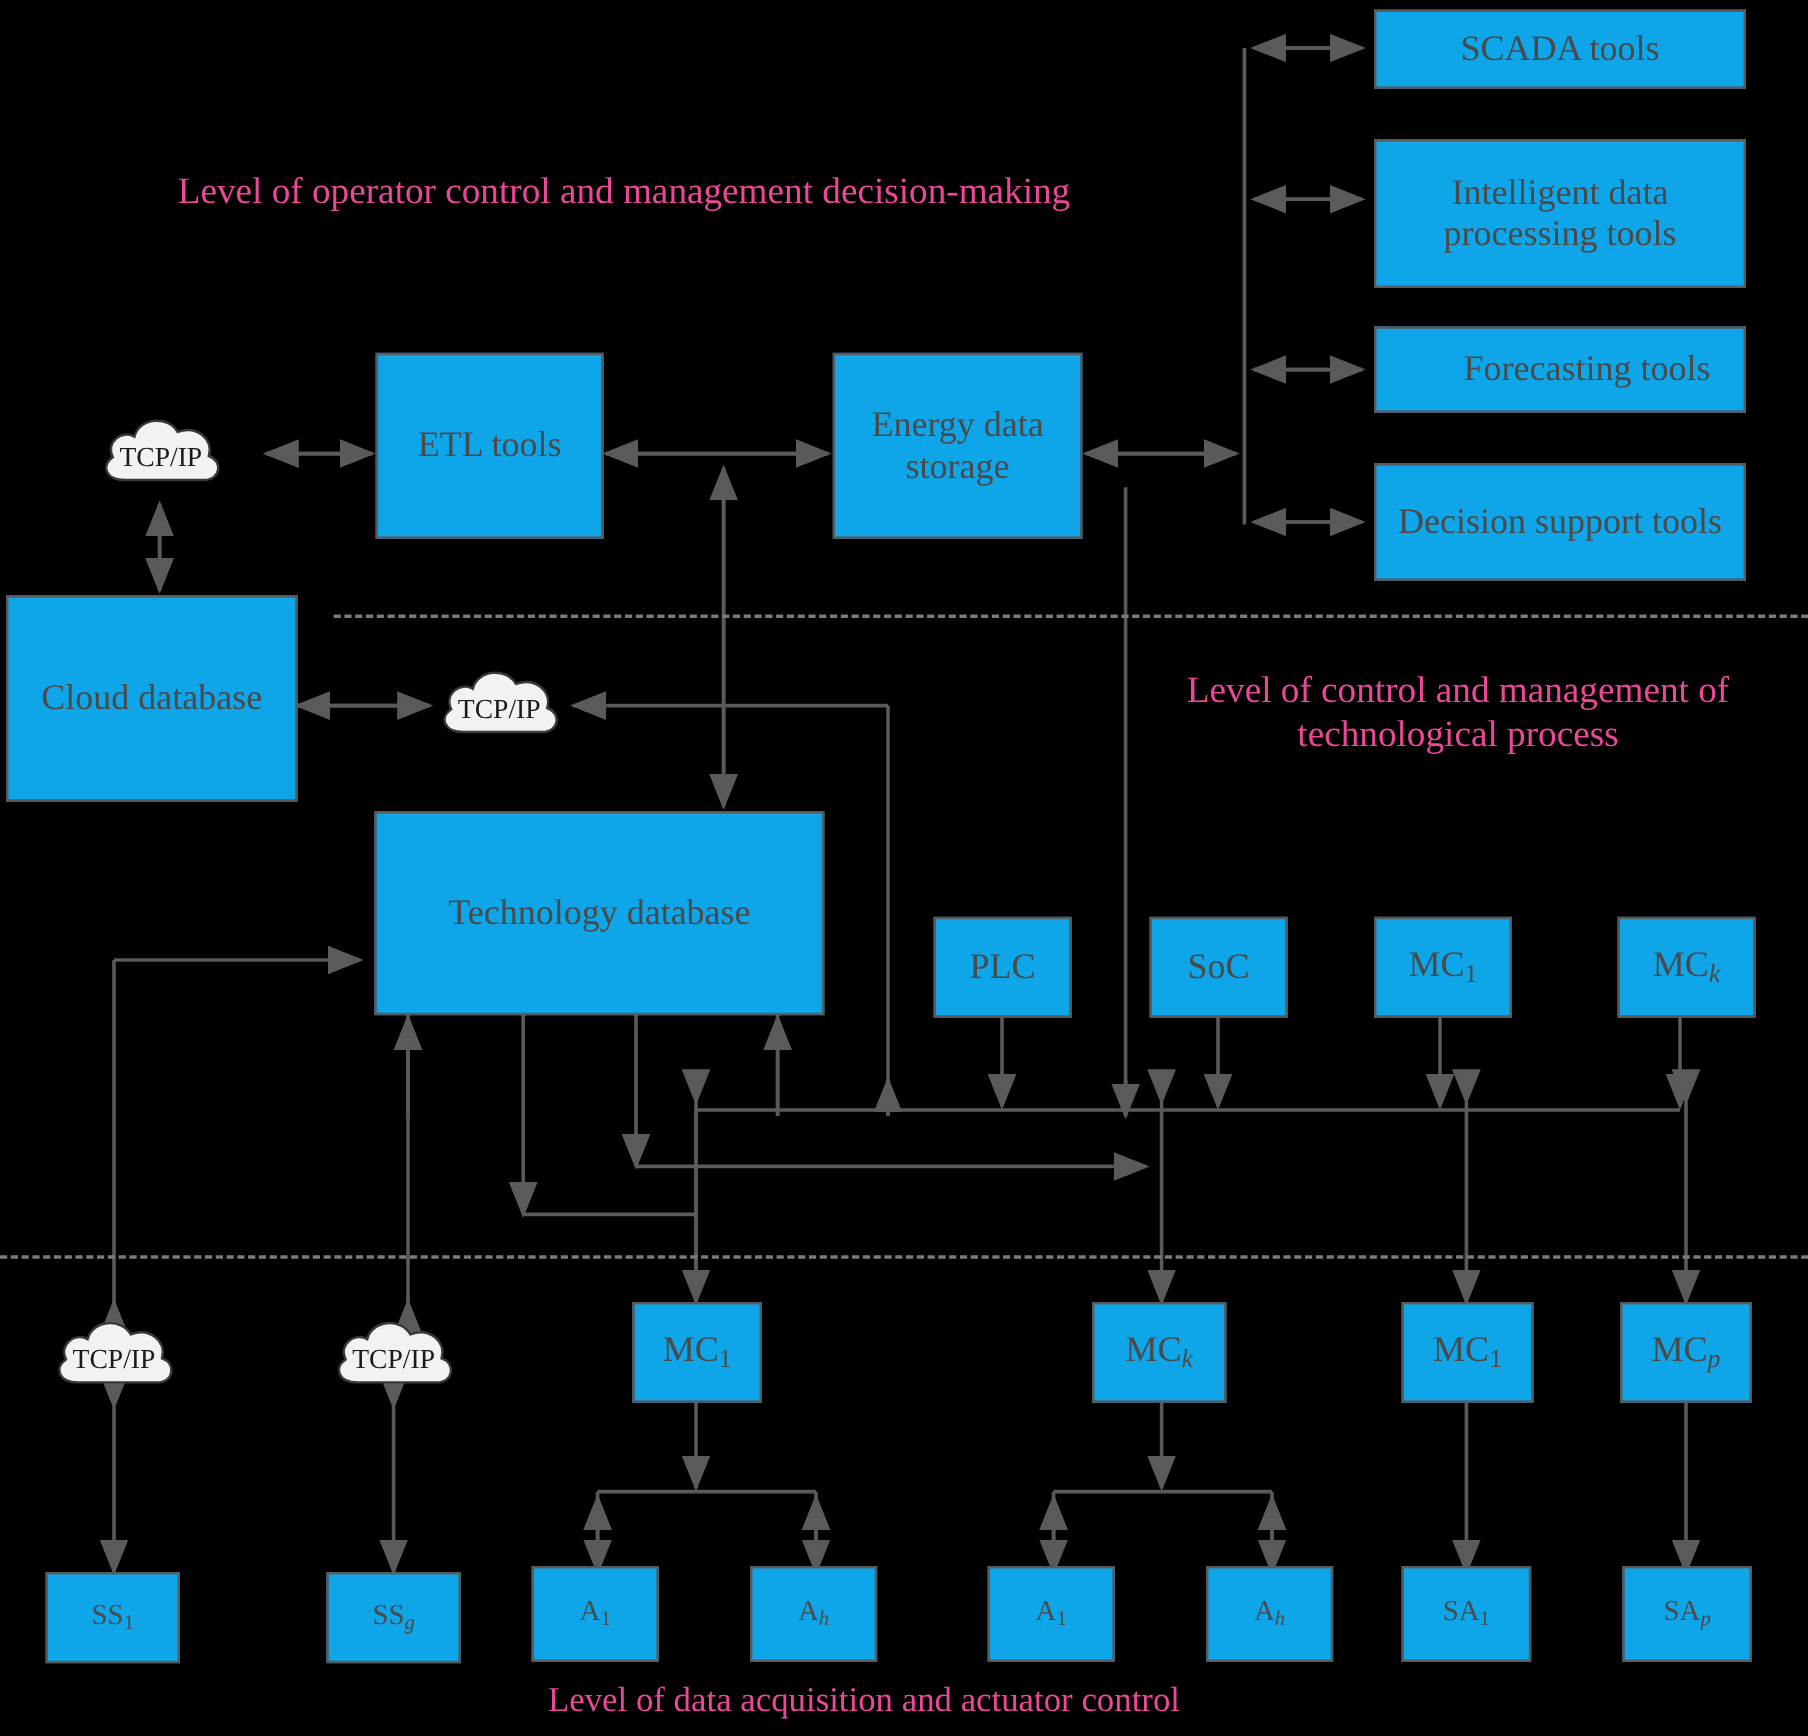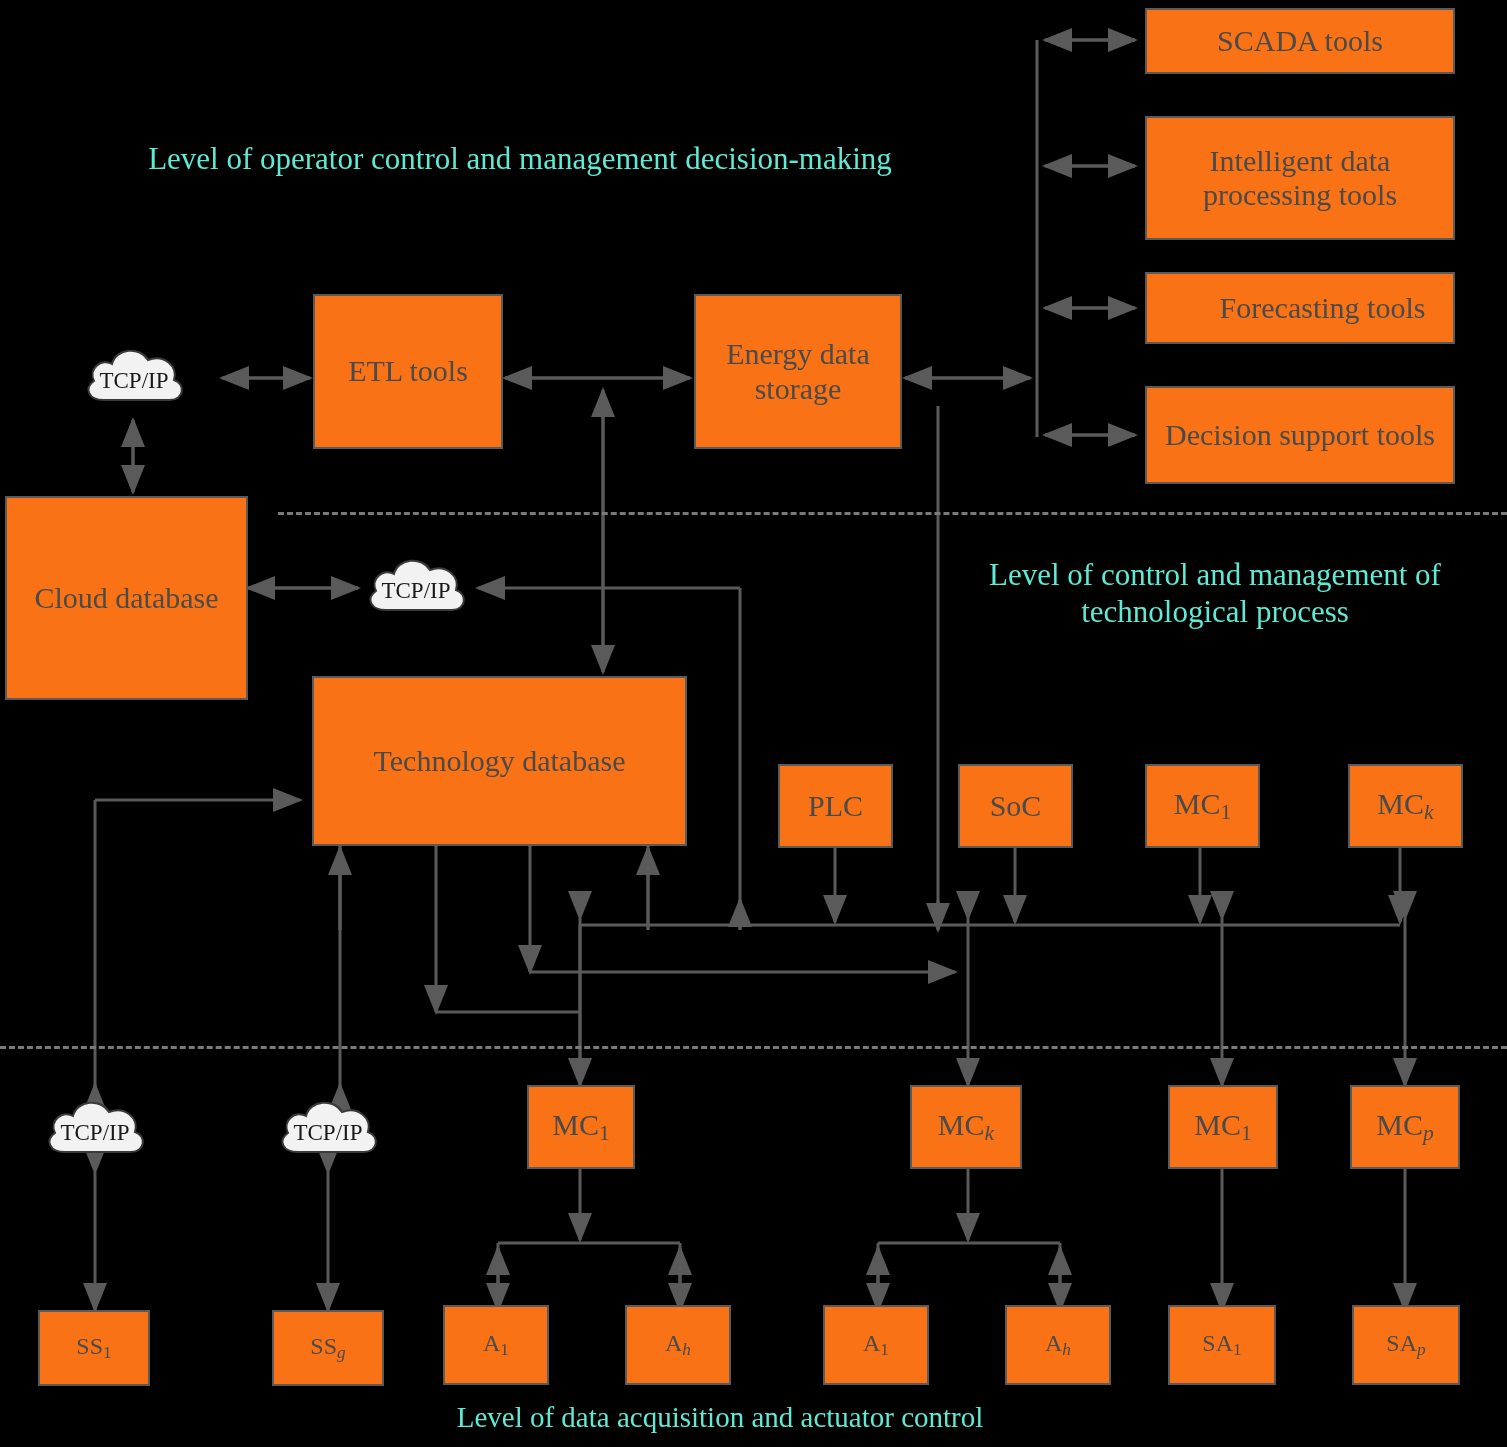--- a/index.html
+++ b/index.html
@@ -13,33 +13,33 @@
     height: 1447px;
     background: #000000;
     font-family: "Liberation Serif", serif;
     color: #4f4f4f;
     overflow: hidden;
   }
   .box {
     position: absolute;
     box-sizing: border-box;
     border: 2px solid #5a5a5a;
-    background: #f97316;
+    background: #0ea5e9;
     color: #4a4a4a;
     display: flex;
     align-items: center;
     justify-content: center;
     text-align: center;
     line-height: 1.15;
     font-size: 30px;
   }
   .box.small { font-size: 24px; }
   .label {
     position: absolute;
-    color: #5eead4;
+    color: #ec4899;
     text-align: center;
     font-size: 31px;
     line-height: 1.2;
   }
   .cloud {
     position: absolute;
     width: 116px;
     height: 82px;
     color: #cfcfcf;
     font-size: 23px;
@@ -197,21 +197,21 @@
   <div class="box" style="left:1145px; top:386px; width:310px; height:98px;">
     <span>Decision support tools</span>
   </div>
 
   <div class="box" style="left:313px; top:294px; width:190px; height:155px;">
     <span>ETL tools</span>
   </div>
   <div class="box" style="left:694px; top:294px; width:208px; height:155px;">
     <span>Energy data storage</span>
   </div>
-  <div class="box" style="left:5px; top:496px; width:243px; height:204px;">
+  <div class="box" style="left:5px; top:496px; width:243px; height:172px;">
     <span>Cloud database</span>
   </div>
   <div class="box" style="left:312px; top:676px; width:375px; height:170px;">
     <span>Technology database</span>
   </div>
   <div class="box" style="left:778px; top:764px; width:115px; height:84px;">
     <span>PLC</span>
   </div>
   <div class="box" style="left:958px; top:764px; width:115px; height:84px;">
     <span>SoC</span>

